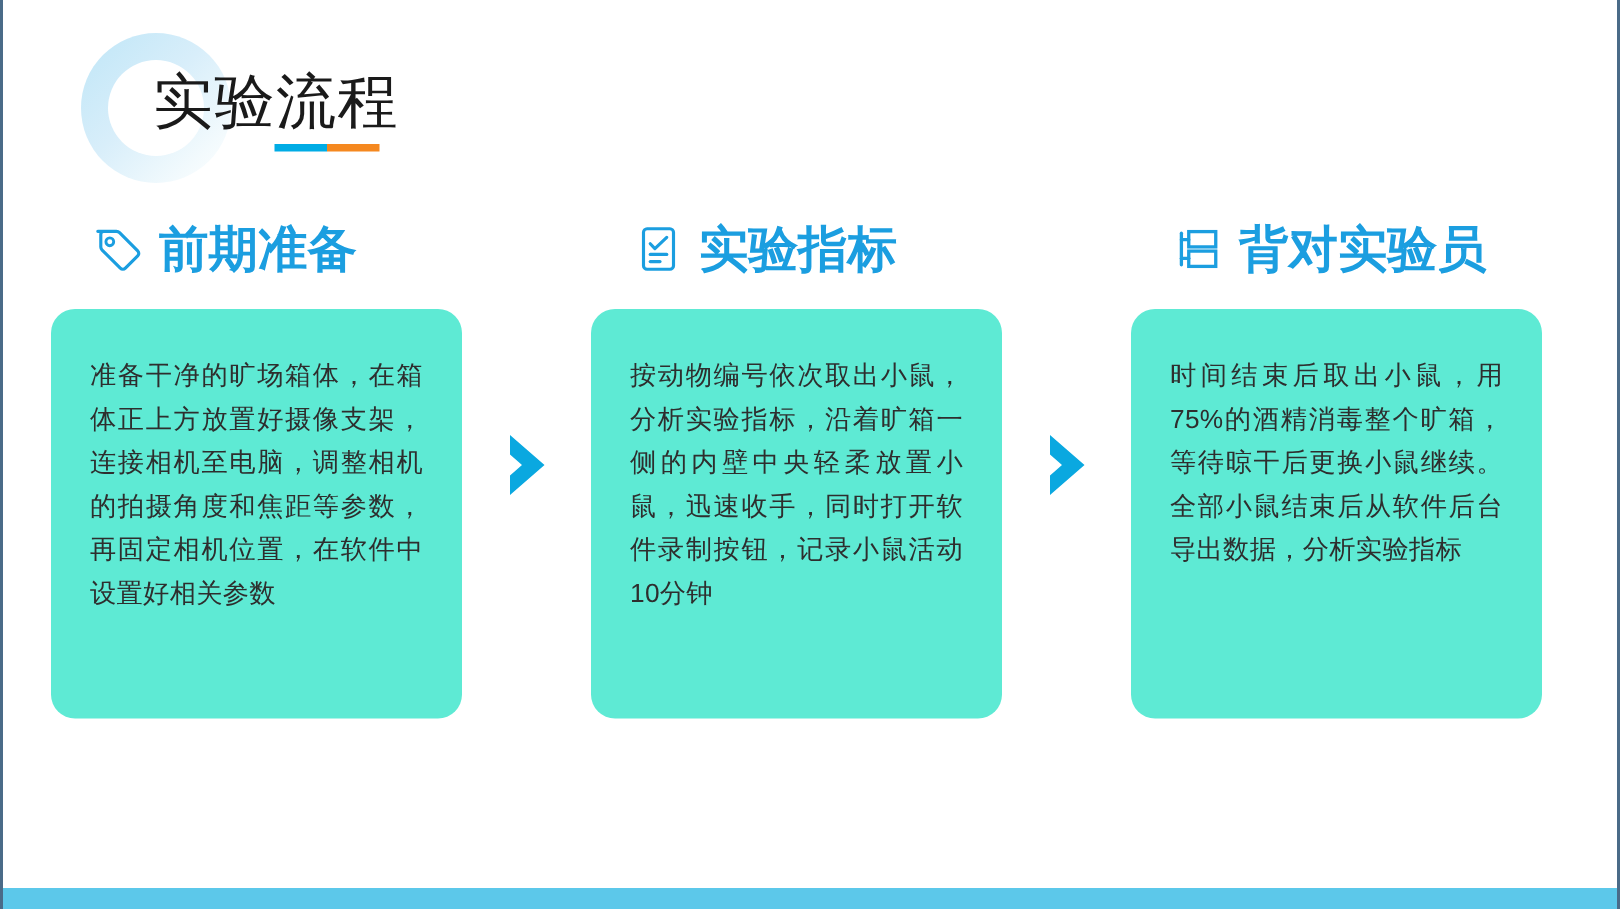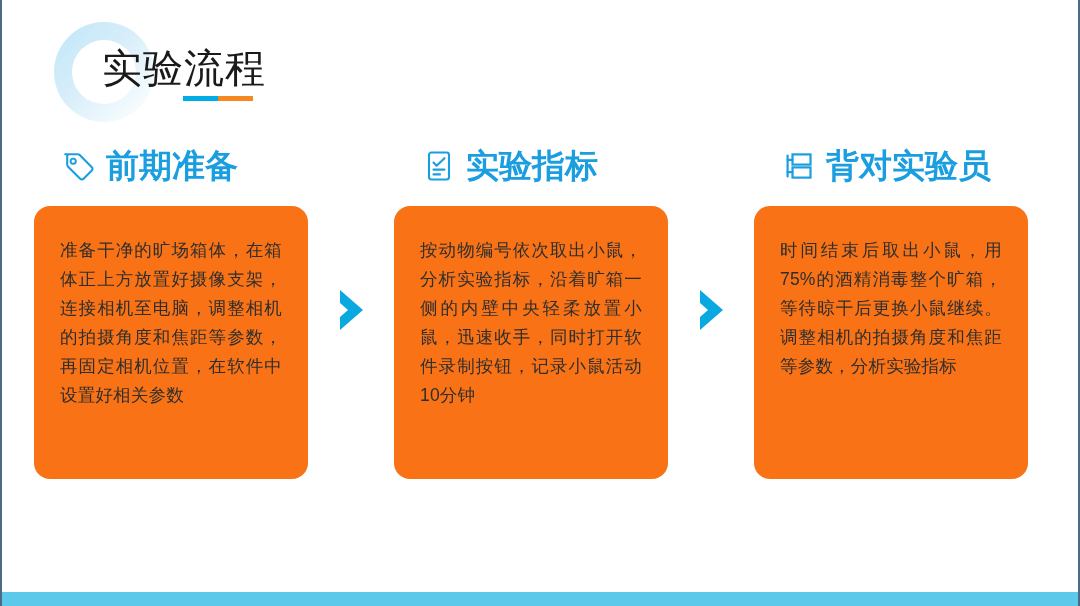--- a/index.html
+++ b/index.html
@@ -110,21 +110,21 @@
     color: #1b9ee0;
     line-height: 36px;
     white-space: nowrap;
   }
 
   .card {
     margin-top: 14px;
     width: 274px;
     height: 273px;
     box-sizing: border-box;
-    background: #f97316;
+    background: #5eead4;
     border-radius: 16px;
     padding: 30px 26px 20px 26px;
   }
   .card-text {
     font-size: 17.5px;
     line-height: 29px;
     color: #2e2e2e;
     text-align: justify;
     letter-spacing: 0.2px;
   }
@@ -215,21 +215,21 @@
         <svg class="icon" viewBox="0 0 34 34">
           <path d="M5.6 6.5 V27.5" fill="none" stroke="#1b9ee0" stroke-width="2.2" stroke-linecap="round"></path>
           <path d="M5.6 10.8 H10.5" fill="none" stroke="#1b9ee0" stroke-width="2.2" stroke-linecap="round"></path>
           <path d="M5.6 23.2 H10.5" fill="none" stroke="#1b9ee0" stroke-width="2.2" stroke-linecap="round"></path>
           <rect x="10.5" y="5.4" width="18" height="10.2" fill="none" stroke="#1b9ee0" stroke-width="2.2"></rect>
           <rect x="10.5" y="18.4" width="18" height="10.2" fill="none" stroke="#1b9ee0" stroke-width="2.2"></rect>
         </svg>
         <div class="col-head-label">背对实验员</div>
       </div>
       <div class="card">
-        <div class="card-text">时间结束后取出小鼠，用75%的酒精消毒整个旷箱，等待晾干后更换小鼠继续。调整相机的拍摄角度和焦距等参数，分析实验指标</div>
+        <div class="card-text">时间结束后取出小鼠，用75%的酒精消毒整个旷箱，等待晾干后更换小鼠继续。全部小鼠结束后从软件后台导出数据，分析实验指标</div>
       </div>
     </div>
 
   </div>
 
   <div class="footer-bar"></div>
 
 </div>
 
 </body></html>

